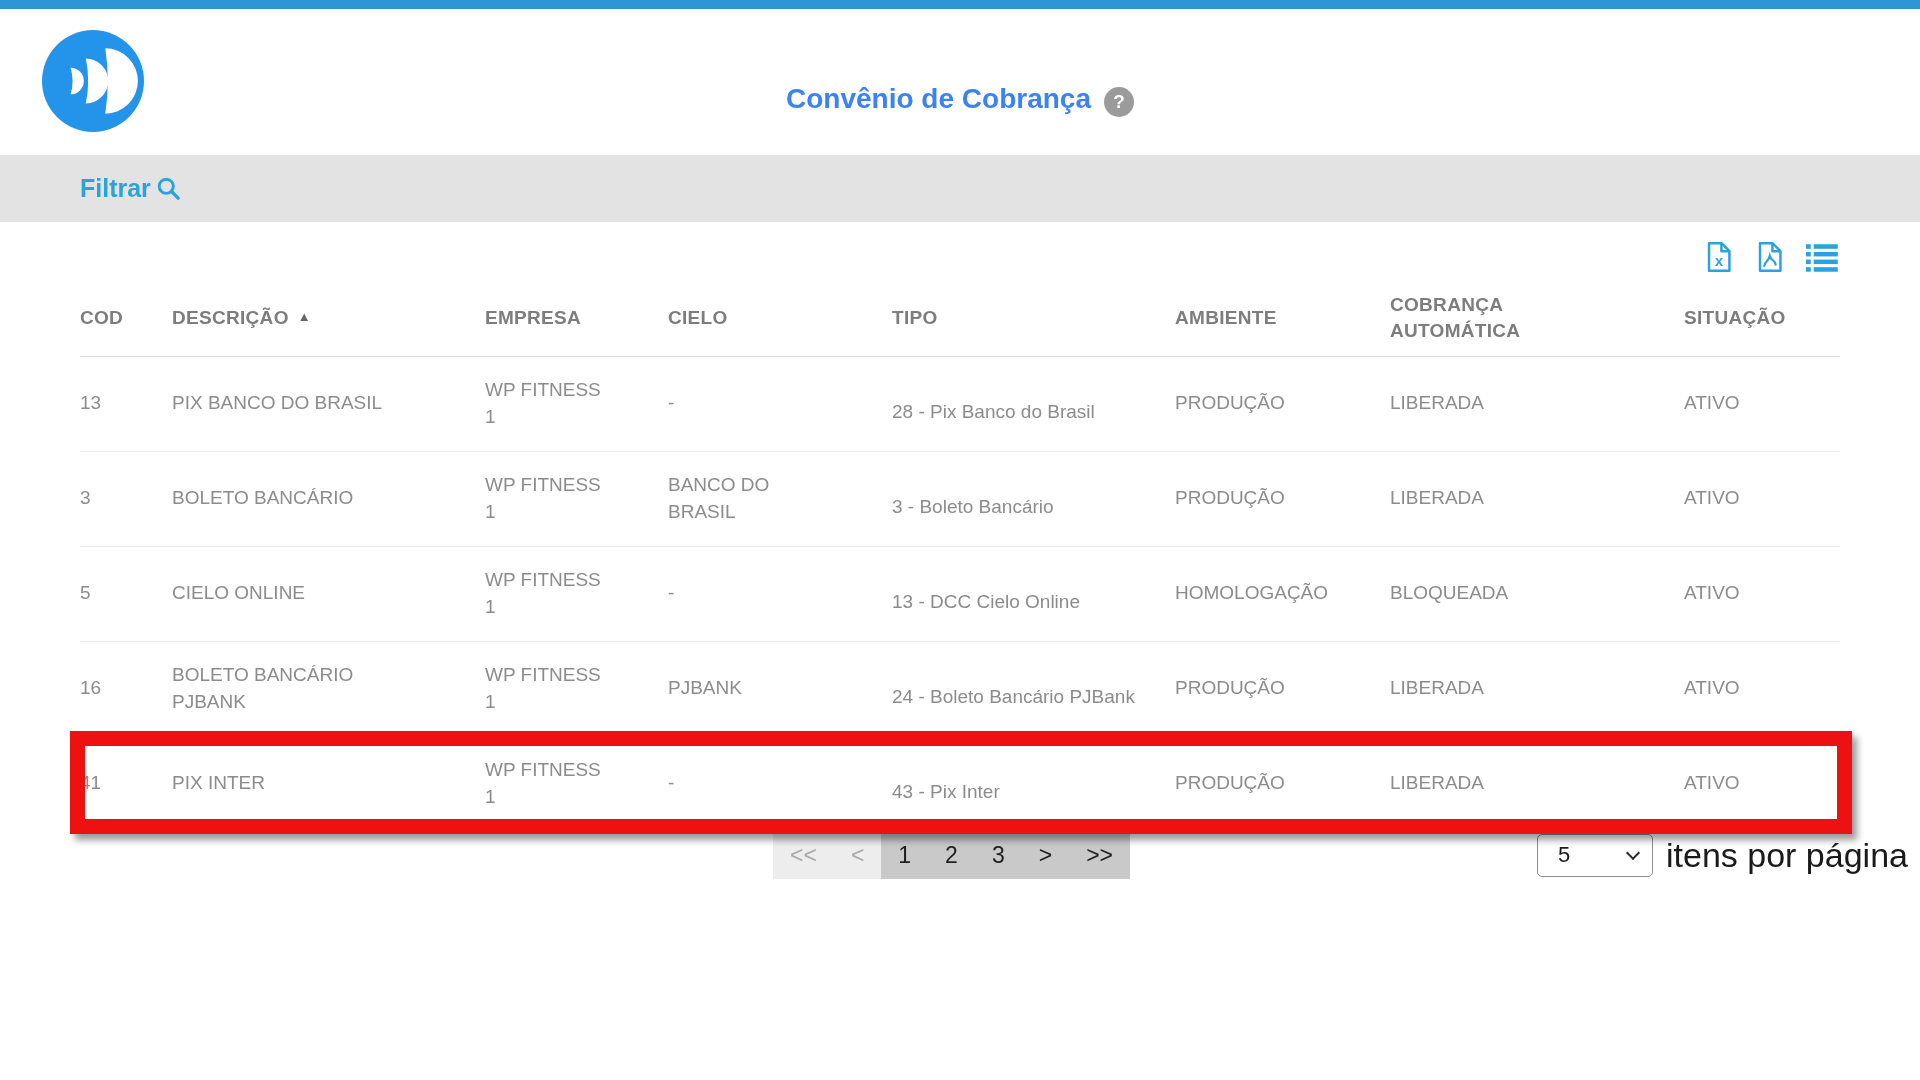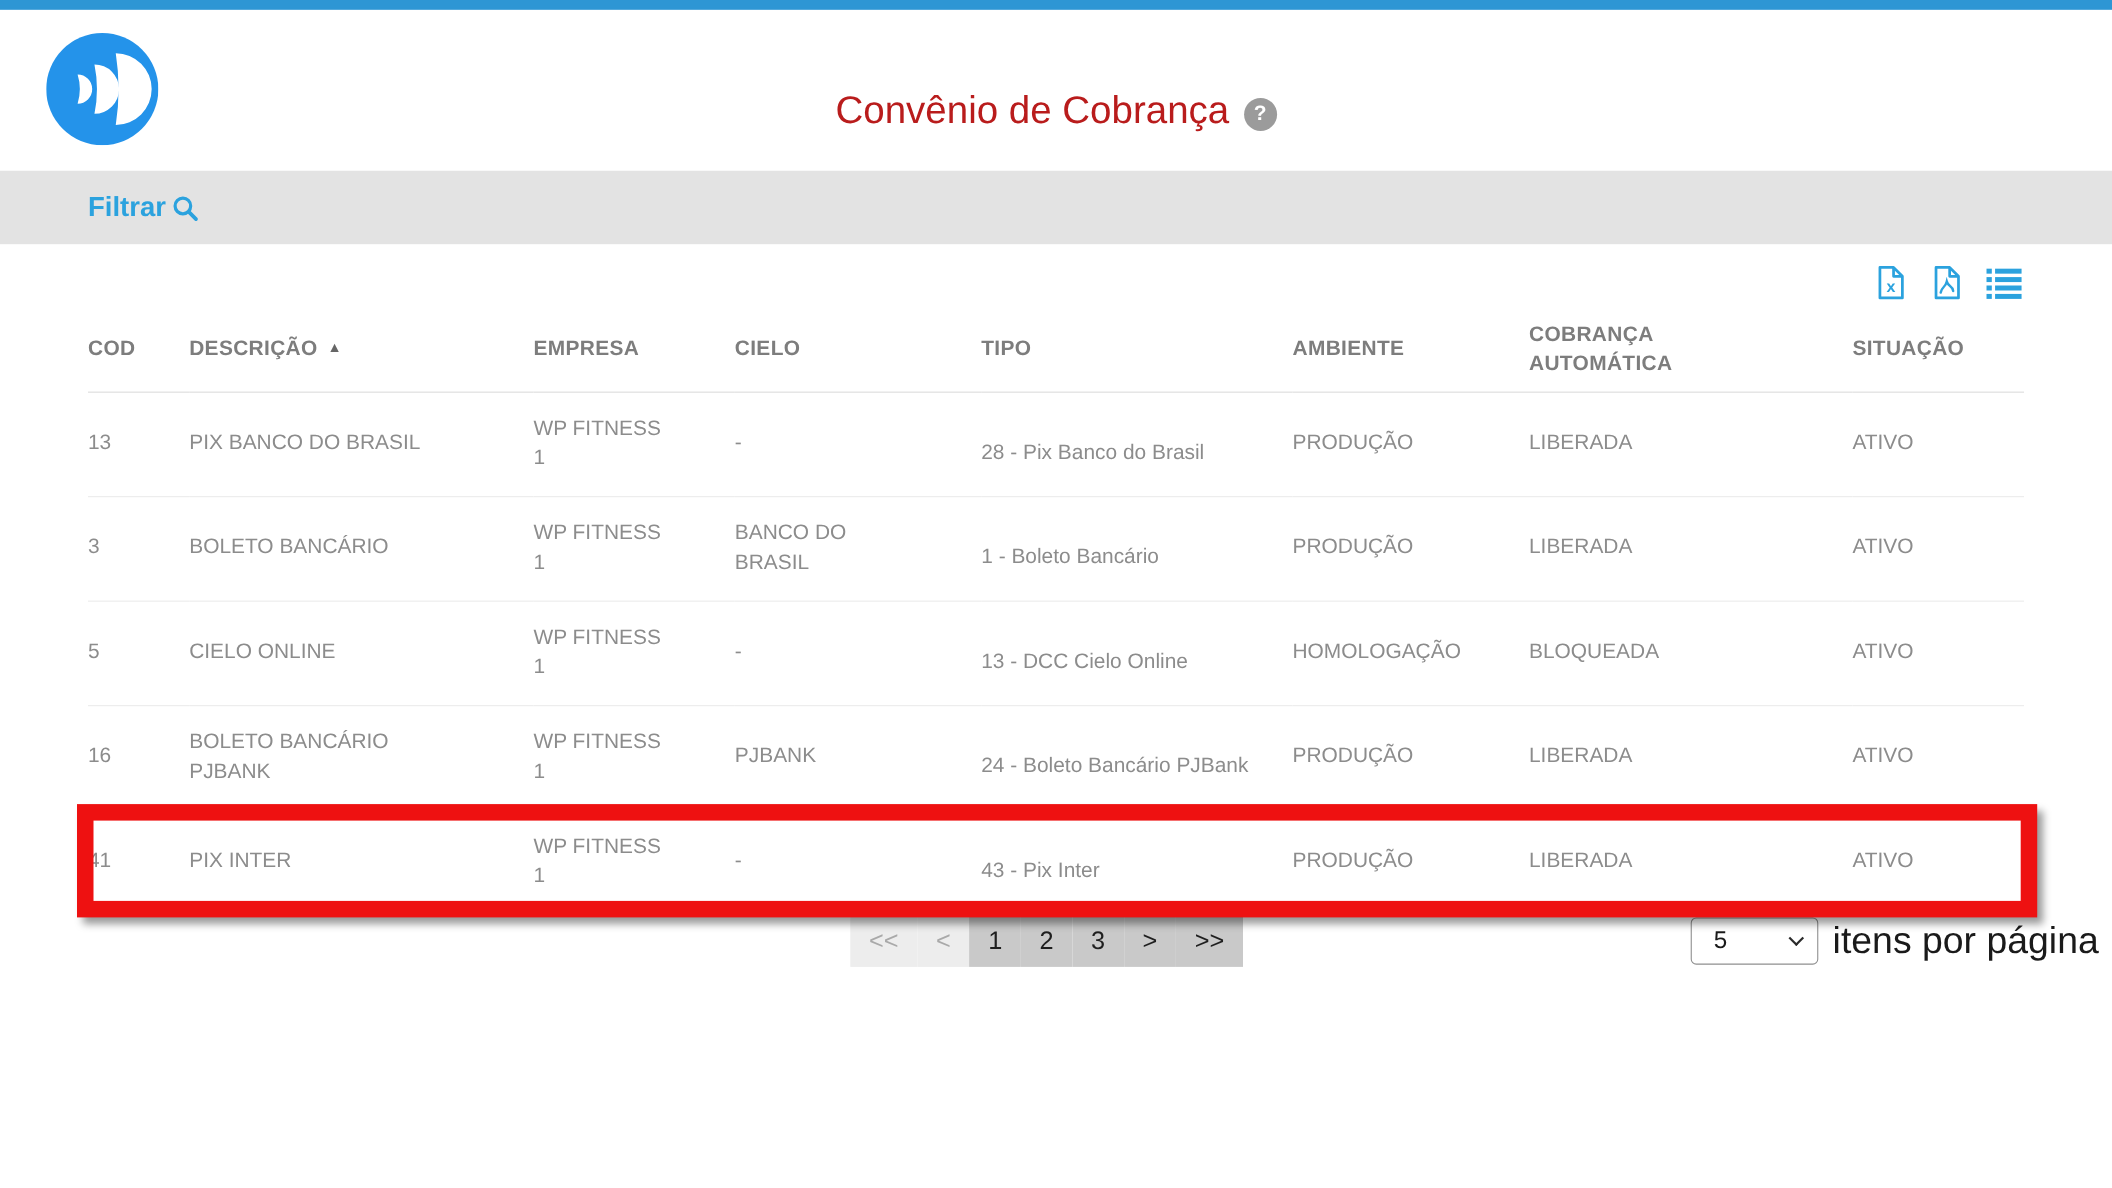--- a/index.html
+++ b/index.html
@@ -6,29 +6,29 @@
   html,body { width:1920px; height:1080px; background:#ffffff;
     font-family:"Liberation Sans", sans-serif; overflow:hidden; }
 
   .topbar { height:9px; background:#2e96d4; }
 
   
   .header { position:relative; height:146px; background:#ffffff; }
   .logo { position:absolute; left:42px; top:21px; width:102px; height:102px; }
   .title-row { position:absolute; left:0; right:0; top:72px;
     display:flex; justify-content:center; align-items:center; gap:13px; }
-  .page-title { font-size:35px; font-weight:normal; color:#b91c1c; }
+  .page-title { font-size:28px; font-weight:bold; color:#3b82f6; }
   .help-icon { width:30px; height:30px; border-radius:50%; background:#9b9b9b;
     color:#ffffff; font-size:19px; font-weight:bold; display:flex;
     align-items:center; justify-content:center; margin-top:6px; }
 
   
   .filterbar { height:67px; background:#e3e3e3; display:flex; align-items:center;
     padding:0 58px 0 80px; }
-  .filtrar { display:flex; align-items:flex-end; gap:4px; cursor:pointer; }
+  .filtrar { display:flex; align-items:center; gap:4px; cursor:pointer; }
   .filtrar-label { color:#2ba2de; font-size:25px; font-weight:bold; }
   .filter-right { margin-left:auto; display:flex; align-items:center; }
   .drop-label { color:#8a8a8a; font-size:25px; }
   .dropdown { background:#ffffff; border-radius:6px; height:55px;
     display:flex; align-items:center; padding:0 14px 0 18px; cursor:pointer; }
   .dd-tipo { width:245px; margin-left:10px; }
   .dd-situacao { width:142px; margin-left:10px; }
   .dd-value { color:#41b0e4; font-size:26px; }
   .caret { width:0; height:0; border-left:8px solid transparent;
     border-right:8px solid transparent; border-top:9px solid #5a6268;
@@ -180,21 +180,21 @@
         <td class="col-tipo"><span>28 - Pix Banco do Brasil</span></td>
         <td><span>PRODUÇÃO</span></td>
         <td><span>LIBERADA</span></td>
         <td><span>ATIVO</span></td>
       </tr>
       <tr>
         <td><span>3</span></td>
         <td class="col-descricao"><span>BOLETO BANCÁRIO</span></td>
         <td class="col-empresa"><span>WP FITNESS 1</span></td>
         <td class="col-banco"><span>BANCO DO BRASIL</span></td>
-        <td class="col-tipo"><span>1 - Boleto Bancário</span></td>
+        <td class="col-tipo"><span>3 - Boleto Bancário</span></td>
         <td><span>PRODUÇÃO</span></td>
         <td><span>LIBERADA</span></td>
         <td><span>ATIVO</span></td>
       </tr>
       <tr>
         <td><span>5</span></td>
         <td class="col-descricao"><span>CIELO ONLINE</span></td>
         <td class="col-empresa"><span>WP FITNESS 1</span></td>
         <td class="col-banco"><span>-</span></td>
         <td class="col-tipo"><span>13 - DCC Cielo Online</span></td>

